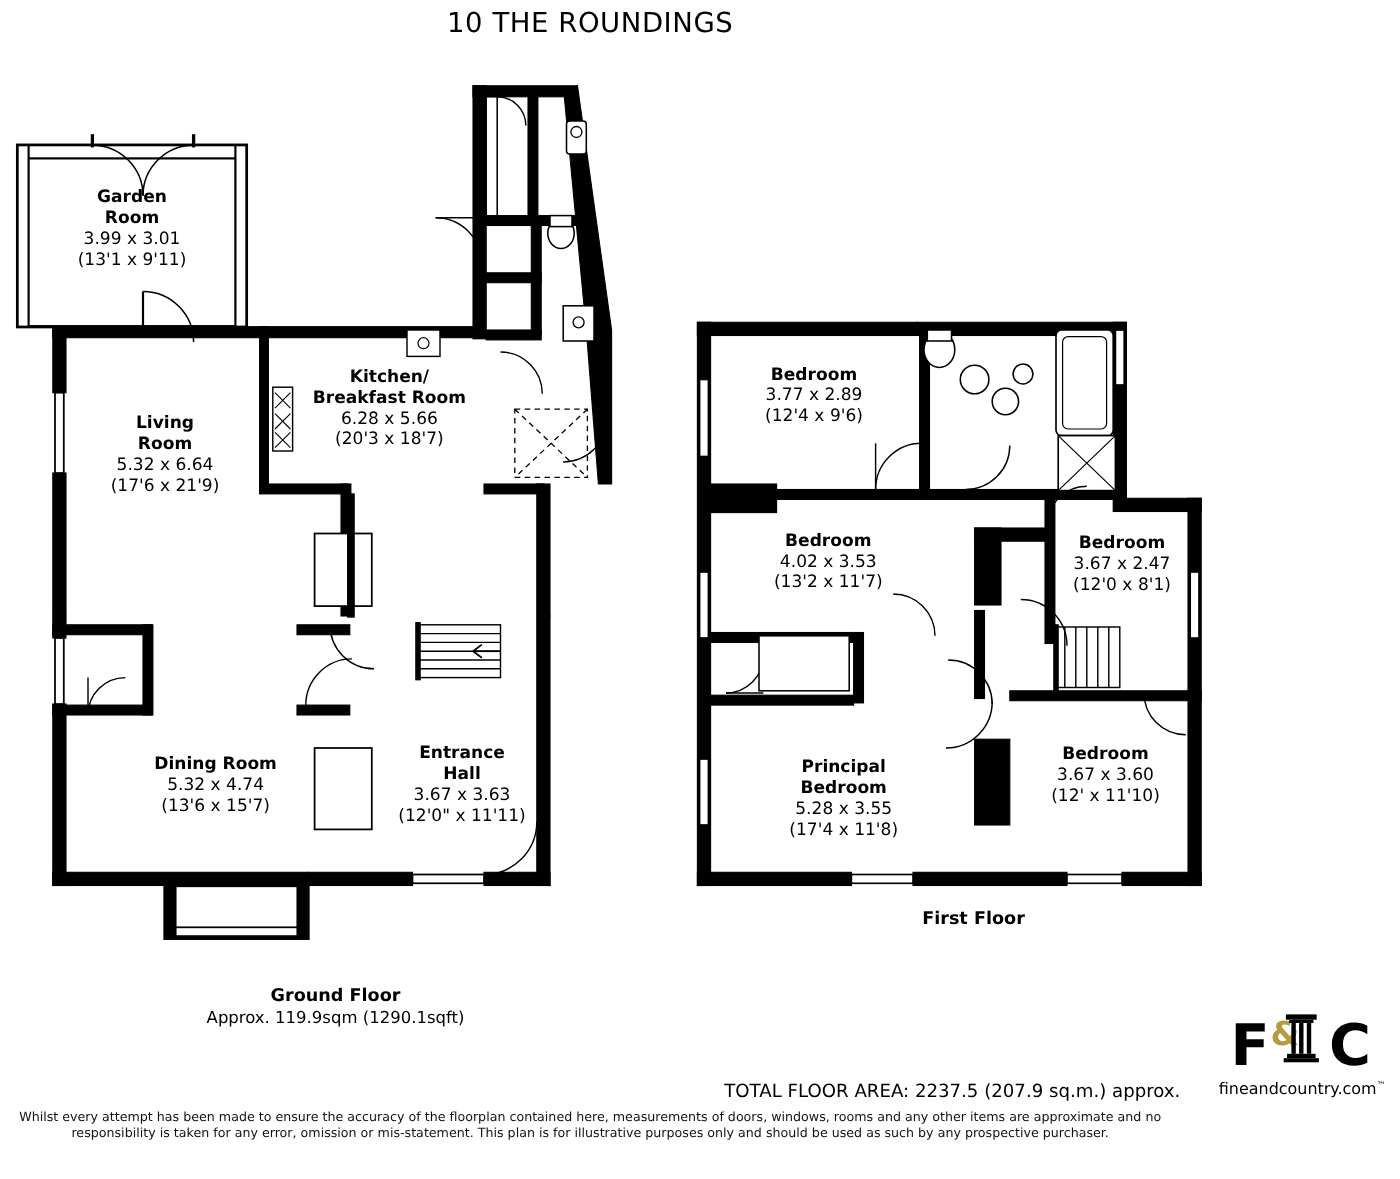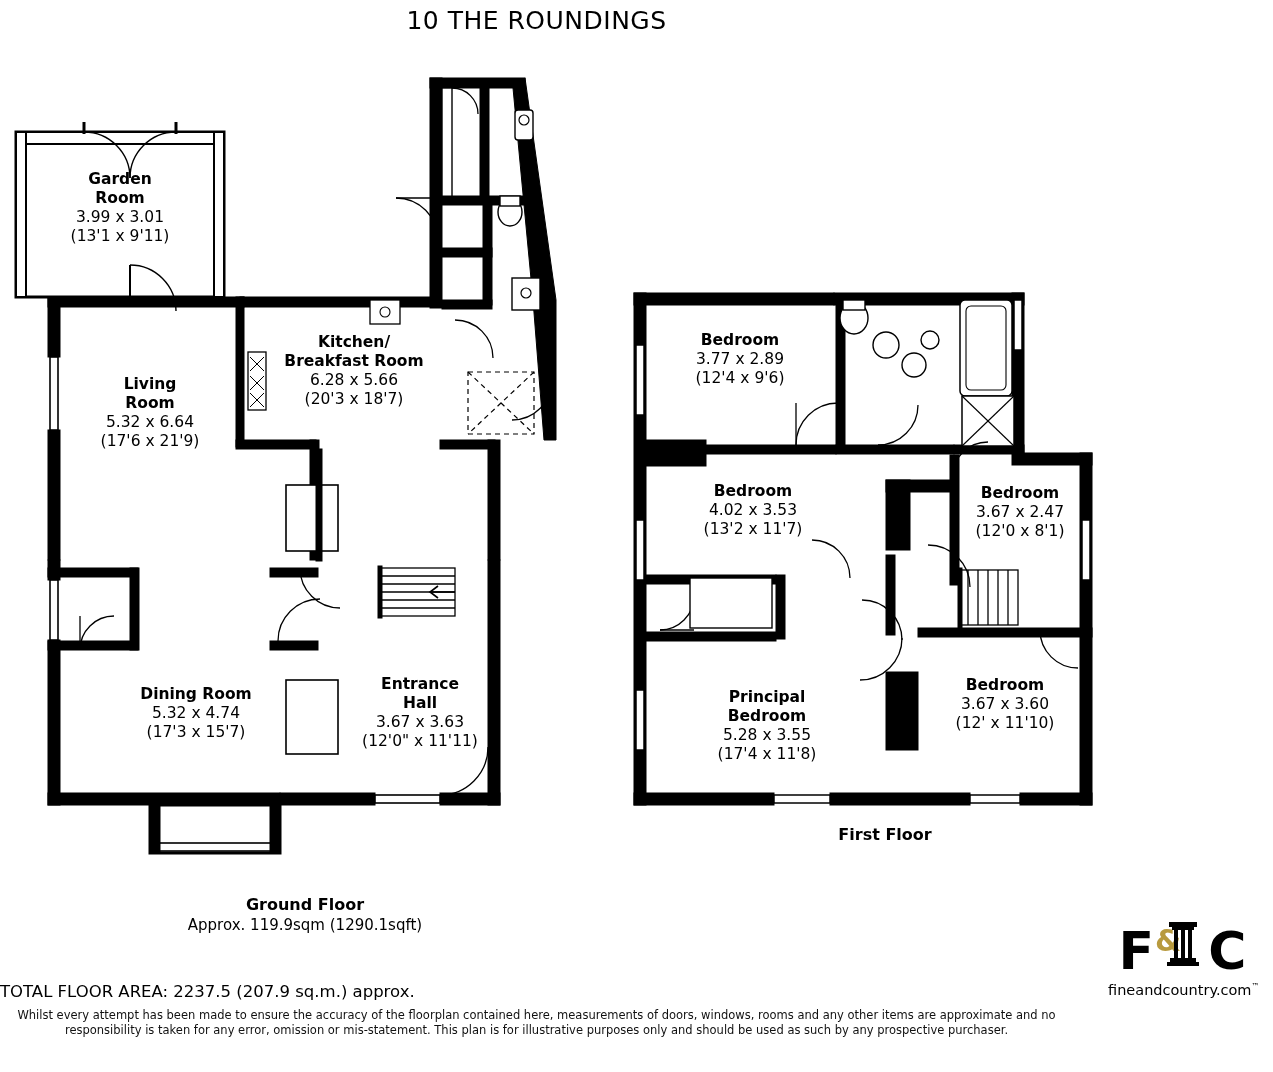--- a/index.html
+++ b/index.html
@@ -51,21 +51,21 @@
   .floor-cap .sub {
     font-weight: normal;
     font-size: 15px;
     display: block;
   }
   .total-area {
     position: absolute;
     left: 0;
     top: 982px;
     width: 1073px;
-    text-align: left;
+    text-align: right;
     font-size: 16.5px;
   }
   .disclaimer {
     position: absolute;
     left: 0;
     top: 1008px;
     width: 1073px;
     text-align: center;
     font-size: 11.5px;
     line-height: 14.5px;
@@ -319,21 +319,21 @@
 <div class="lbl" style="left:266px; top:333px; width:176px;">
   <span>Kitchen/</span><br>
   <span>Breakfast Room</span>
   <span class="dim">6.28 x 5.66</span>
   <span class="dim">(20'3 x 18'7)</span>
 </div>
 
 <div class="lbl" style="left:106px; top:685px; width:180px;">
   <span>Dining Room</span>
   <span class="dim">5.32 x 4.74</span>
-  <span class="dim">(17'3 x 15'7)</span>
+  <span class="dim">(13'6 x 15'7)</span>
 </div>
 
 <div class="lbl" style="left:337px; top:675px; width:166px;">
   <span>Entrance</span><br>
   <span>Hall</span>
   <span class="dim">3.67 x 3.63</span>
   <span class="dim">(12'0" x 11'11)</span>
 </div>
 
 <div class="lbl" style="left:655px; top:331px; width:170px;">

